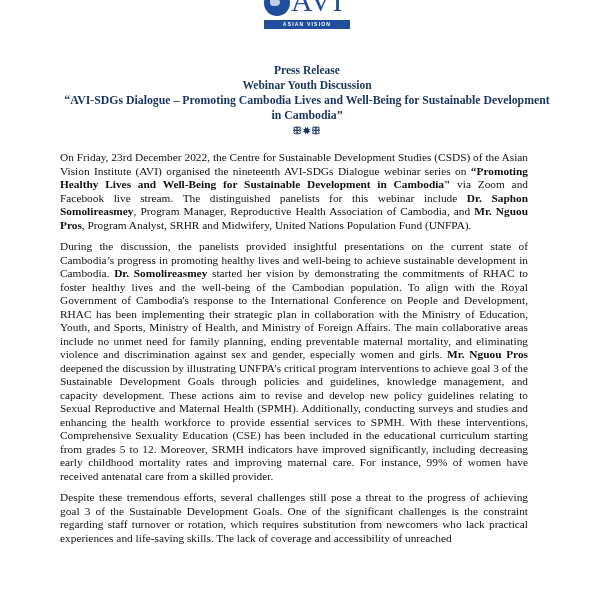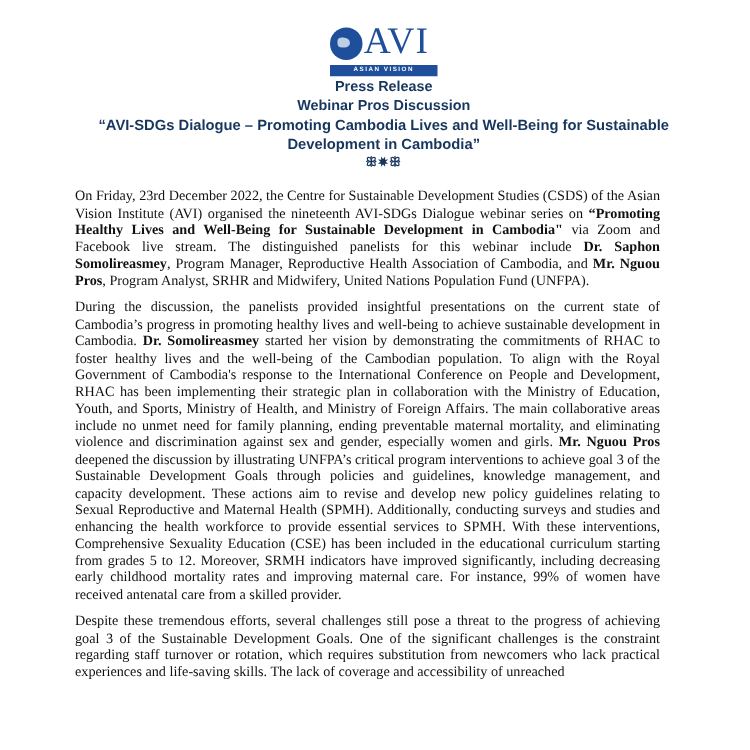--- a/index.html
+++ b/index.html
@@ -1,45 +1,45 @@
 <!DOCTYPE html>
 <html><head>
 <meta charset="utf-8">
 <style>
   html, body { margin: 0; padding: 0; background: #ffffff; }
   body { width: 600px; height: 600px; overflow: hidden; position: relative; font-family: "Liberation Serif", serif; color: #111; }
-  .logo { position: absolute; left: 12px; right: 0; top: 0; height: 30px; text-align: center; margin-top: 32px; }
+  .logo { position: absolute; left: 12px; right: 0; top: 0; height: 30px; text-align: center; }
   .logo-wrap { display: inline-block; position: relative; width: 100px; height: 30px; }
   .globe { position: absolute; left: 8px; top: -10px; width: 26px; height: 26px; border-radius: 50%; background: #1f4f9a; }
   .globe::after { content: ""; position: absolute; left: 6px; top: 8px; width: 10px; height: 8px; background: #e8eef8; border-radius: 40% 60% 50% 40%; opacity: .8; }
   .logo-letters { position: absolute; left: 35px; top: -14px; font-family: "Liberation Serif", serif; font-size: 30px; color: #1f4f9a; letter-spacing: 1px; line-height: 30px; }
   .logo-band { position: absolute; left: 8px; top: 20px; width: 86px; height: 9px; background: #1f4f9a; color: #fff; font-family: "Liberation Sans", sans-serif; font-size: 5px; font-weight: bold; letter-spacing: 1.2px; line-height: 9px; text-align: center; }
 
-  .header { position: absolute; left: 60px; right: 46px; top: 63px; text-align: center; color: #17365d; font-family: Liberation Sans, sans-serif; font-weight: bold; font-size: 11.5px; line-height: 15px; }
+  .header { position: absolute; left: 60px; right: 46px; top: 63px; text-align: center; color: #17365d; font-family: Liberation Serif, serif; font-weight: bold; font-size: 11.5px; line-height: 15px; }
   .header .title { font-size: 11.8px; }
   .ornament { font-size: 10px; color: #17365d; letter-spacing: 1px; }
 
   .body { position: absolute; left: 60px; width: 480px; top: 151px; font-size: 11.35px; line-height: 13.5px; text-align: justify; }
   .body p { margin: 0 12px 8px 0; }
   b { font-weight: bold; }
 </style>
 </head>
 <body>
 
 <div class="logo">
   <div class="logo-wrap">
     <div class="globe"></div>
     <div class="logo-letters">AVI</div>
     <div class="logo-band">ASIAN VISION INSTITUTE</div>
   </div>
 </div>
 
 <div class="header">
   <div>Press Release</div>
-  <div>Webinar Pros Discussion</div>
+  <div>Webinar Youth Discussion</div>
   <div class="title">“AVI-SDGs Dialogue – Promoting Cambodia Lives and Well-Being for Sustainable Development in Cambodia”</div>
   <div class="ornament">ꕥ✸ꕥ</div>
 </div>
 
 <div class="body">
   <p><span>On Friday, 23rd December 2022, the Centre for Sustainable Development Studies (CSDS) of the Asian Vision Institute (AVI) organised the nineteenth AVI-SDGs Dialogue webinar series on </span><b>“Promoting Healthy Lives and Well-Being for Sustainable Development in Cambodia"</b><span> via Zoom and Facebook live stream. The distinguished panelists for this webinar include </span><b>Dr. Saphon Somolireasmey</b><span>, Program Manager, Reproductive Health Association of Cambodia, and </span><b>Mr. Nguou Pros</b><span>, Program Analyst, SRHR and Midwifery, United Nations Population Fund (UNFPA).</span></p>
   <p><span>During the discussion, the panelists provided insightful presentations on the current state of Cambodia’s progress in promoting healthy lives and well-being to achieve sustainable development in Cambodia. </span><b>Dr. Somolireasmey</b><span> started her vision by demonstrating the commitments of RHAC to foster healthy lives and the well-being of the Cambodian population. To align with the Royal Government of Cambodia's response to the International Conference on People and Development, RHAC has been implementing their strategic plan in collaboration with the Ministry of Education, Youth, and Sports, Ministry of Health, and Ministry of Foreign Affairs. The main collaborative areas include no unmet need for family planning, ending preventable maternal mortality, and eliminating violence and discrimination against sex and gender, especially women and girls. </span><b>Mr. Nguou Pros</b><span> deepened the discussion by illustrating UNFPA’s critical program interventions to achieve goal 3 of the Sustainable Development Goals through policies and guidelines, knowledge management, and capacity development. These actions aim to revise and develop new policy guidelines relating to Sexual Reproductive and Maternal Health (SPMH). Additionally, conducting surveys and studies and enhancing the health workforce to provide essential services to SPMH. With these interventions, Comprehensive Sexuality Education (CSE) has been included in the educational curriculum starting from grades 5 to 12. Moreover, SRMH indicators have improved significantly, including decreasing early childhood mortality rates and improving maternal care. For instance, 99% of women have received antenatal care from a skilled provider.</span></p>
   <p><span>Despite these tremendous efforts, several challenges still pose a threat to the progress of achieving goal 3 of the Sustainable Development Goals. One of the significant challenges is the constraint regarding staff turnover or rotation, which requires substitution from newcomers who lack practical experiences and life-saving skills. The lack of coverage and accessibility of unreached</span></p>
 </div>
 

